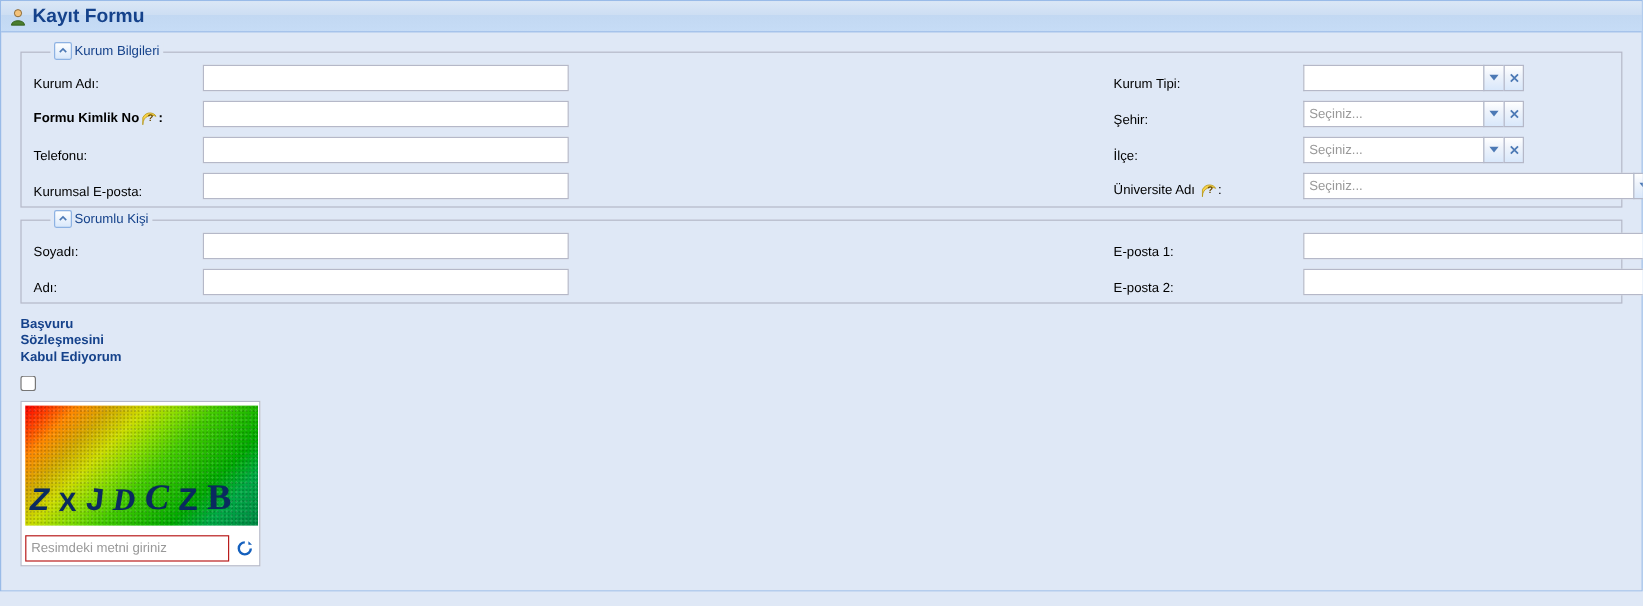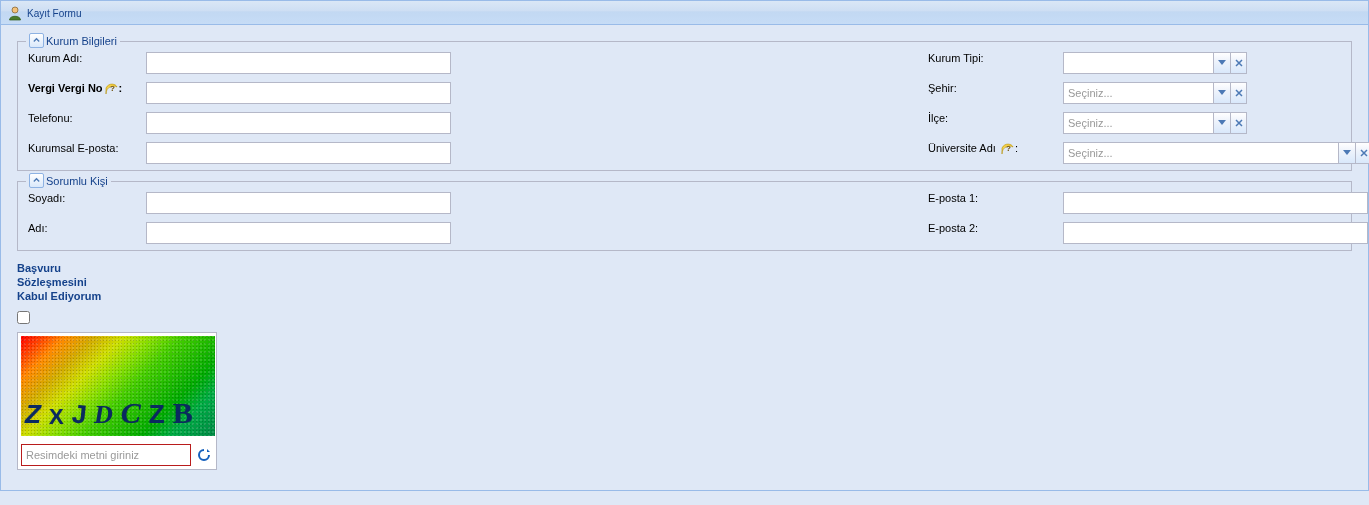--- a/index.html
+++ b/index.html
@@ -17,41 +17,41 @@
   .panel-header {
     background: linear-gradient(to bottom, #dae7f6 0%, #cddef3 45%, #c2d8f2 46%, #c6dcf6 100%);
     border-bottom: 1px solid #99bbe8;
     padding: 4px 6px 3px 6px;
     display: flex;
     align-items: center;
     gap: 4px;
   }
   .panel-header .title {
     color: #15428b;
-    font-weight: normal;
-    font-size: 10px;
+    font-weight: bold;
+    font-size: 16px;
   }
   .user-icon {
     width: 16px; height: 16px;
     display: inline-block;
   }
   .panel-body {
     padding: 10px 6px 10px 6px;
   }
   .fieldset {
     border: 1px solid #b5b8c8;
     margin: 6px 10px 10px 10px;
     padding: 10px 10px 6px 10px;
     position: relative;
     background: #dfe8f6;
   }
   .fieldset-legend {
     position: absolute;
     top: -9px;
-    left: 8px;
+    left: 24px;
     background: #dfe8f6;
     padding: 0 3px;
     display: flex;
     align-items: center;
     gap: 2px;
     color: #15428b;
     font-size: 11px;
   }
   .collapse-tool {
     width: 15px; height: 15px;
@@ -63,21 +63,22 @@
     border-radius: 2px;
     cursor: pointer;
   }
   .collapse-tool svg { width: 9px; height: 9px; }
   .form-row { display: flex; }
   .form-col { display: flex; flex-direction: column; gap: 8px; }
   .col-left { flex: 0 0 900px; }
   .col-right { flex: 1; }
   .form-item {
     display: flex;
-    align-items: flex-start;
+    align-items: flex-end;
+    gap: 23px;
   }
   .form-label {
     width: 118px;
     padding-right: 6px;
     color: #000;
   }
   .form-label.bold { font-weight: bold; }
   .col-right .form-label { width: 135px; }
   .text-input {
     height: 22px;
@@ -252,21 +253,21 @@
       </div>
 
       <div class="form-row">
         <div class="form-col col-left">
           <div class="form-item">
             <label class="form-label">Kurum Adı:</label>
             <input class="text-input" type="text" value="" style="">
           </div>
           <div class="form-item">
             <label class="form-label bold">
-              <span>Vergi Vergi No</span><span class="help-icon">
+              <span>Formu Kimlik No</span><span class="help-icon">
                 <svg viewBox="0 0 14 14">
                   <path d="M1 12 C1 4, 9 3, 12 5 C11 2, 4 0, 1 6 Z" fill="#f7d24a" stroke="#b38f00" stroke-width="0.6"></path>
                   <text x="5" y="9" font-size="8" font-weight="bold" fill="#6a4a00">?</text>
                 </svg>
               </span>:
             </label>
             <input class="text-input" type="text" value="" style="">
           </div>
           <div class="form-item">
             <label class="form-label">Telefonu:</label>

